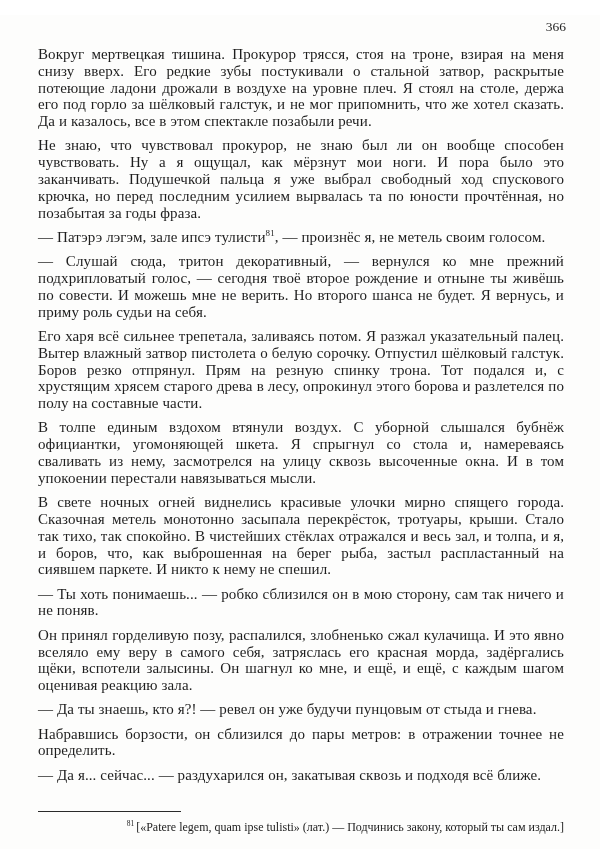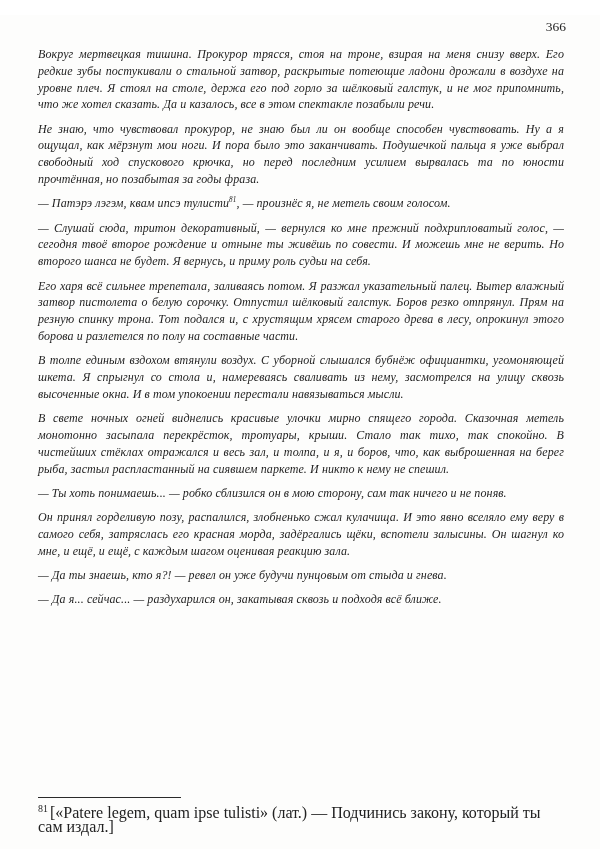--- a/index.html
+++ b/index.html
@@ -23,75 +23,75 @@
   }
   .page-number {
     position: absolute;
     top: 4px;
     right: 34px;
     font-size: 13.5px;
     color: #222222;
   }
   .body-text p {
     margin: 0 0 7.5px 0;
-    font-size: 12px;
+    font-size: 15px;
     line-height: 16.8px;
     text-align: justify;
     letter-spacing: 0.1px;
-    font-style: italic;
   }
   .body-text p:last-child {
     margin-bottom: 0;
   }
   sup.fn-ref {
     font-size: 0.60em;
     line-height: 0;
     vertical-align: super;
   }
   .footnote-block {
     margin-top: auto;
   }
   .footnote-divider {
     width: 143px;
     height: 0;
     border: none;
     border-top: 1.4px solid #2a2a2a;
     margin: 0 0 8px 0;
   }
   .footnote {
-    font-size: 16px;
+    font-size: 12px;
     line-height: 14px;
-    text-align: left;
+    text-align: right;
     color: #222222;
   }
   .footnote sup.fn-marker {
     font-size: 0.62em;
     line-height: 0;
     vertical-align: super;
     margin-right: 2px;
   }
 </style>
 </head>
 <body>
 
 <div class="page">
 
   <div class="page-number">366</div>
 
   <div class="body-text">
     <p>Вокруг мертвецкая тишина. Прокурор трясся, стоя на троне, взирая на меня снизу вверх. Его редкие зубы постукивали о стальной затвор, раскрытые потеющие ладони дрожали в воздухе на уровне плеч. Я стоял на столе, держа его под горло за шёлковый галстук, и не мог припомнить, что же хотел сказать. Да и казалось, все в этом спектакле позабыли речи.</p>
     <p>Не знаю, что чувствовал прокурор, не знаю был ли он вообще способен чувствовать. Ну а я ощущал, как мёрзнут мои ноги. И пора было это заканчивать. Подушечкой пальца я уже выбрал свободный ход спускового крючка, но перед последним усилием вырвалась та по юности прочтённая, но позабытая за годы фраза.</p>
-    <p><span>— Патэрэ лэгэм, квам ипсэ тулисти</span><sup class="fn-ref">81</sup><span>, — произнёс я, не метель своим голосом.</span></p>
+    <p><span>— Патэрэ лэгэм, зале ипсэ тулисти</span><sup class="fn-ref">81</sup><span>, — произнёс я, не метель своим голосом.</span></p>
     <p>— Слушай сюда, тритон декоративный, — вернулся ко мне прежний подхрипловатый голос, — сегодня твоё второе рождение и отныне ты живёшь по совести. И можешь мне не верить. Но второго шанса не будет. Я вернусь, и приму роль судьи на себя.</p>
     <p>Его харя всё сильнее трепетала, заливаясь потом. Я разжал указательный палец. Вытер влажный затвор пистолета о белую сорочку. Отпустил шёлковый галстук. Боров резко отпрянул. Прям на резную спинку трона. Тот подался и, с хрустящим хрясем старого древа в лесу, опрокинул этого борова и разлетелся по полу на составные части.</p>
     <p>В толпе единым вздохом втянули воздух. С уборной слышался бубнёж официантки, угомоняющей шкета. Я спрыгнул со стола и, намереваясь сваливать из нему, засмотрелся на улицу сквозь высоченные окна. И в том упокоении перестали навязываться мысли.</p>
     <p>В свете ночных огней виднелись красивые улочки мирно спящего города. Сказочная метель монотонно засыпала перекрёсток, тротуары, крыши. Стало так тихо, так спокойно. В чистейших стёклах отражался и весь зал, и толпа, и я, и боров, что, как выброшенная на берег рыба, застыл распластанный на сиявшем паркете. И никто к нему не спешил.</p>
     <p>— Ты хоть понимаешь... — робко сблизился он в мою сторону, сам так ничего и не поняв.</p>
     <p>Он принял горделивую позу, распалился, злобненько сжал кулачища. И это явно вселяло ему веру в самого себя, затряслась его красная морда, задёргались щёки, вспотели залысины. Он шагнул ко мне, и ещё, и ещё, с каждым шагом оценивая реакцию зала.</p>
     <p>— Да ты знаешь, кто я?! — ревел он уже будучи пунцовым от стыда и гнева.</p>
+    <p>Набравшись борзости, он сблизился до пары метров: в отражении точнее не определить.</p>
     <p>— Да я... сейчас... — раздухарился он, закатывая сквозь и подходя всё ближе.</p>
   </div>
 
   <div class="footnote-block">
     <hr class="footnote-divider">
     <div class="footnote"><sup class="fn-marker">81</sup><span>[«Patere legem, quam ipse tulisti» (лат.) — Подчинись закону, который ты сам издал.]</span></div>
   </div>
 
 </div>
 

